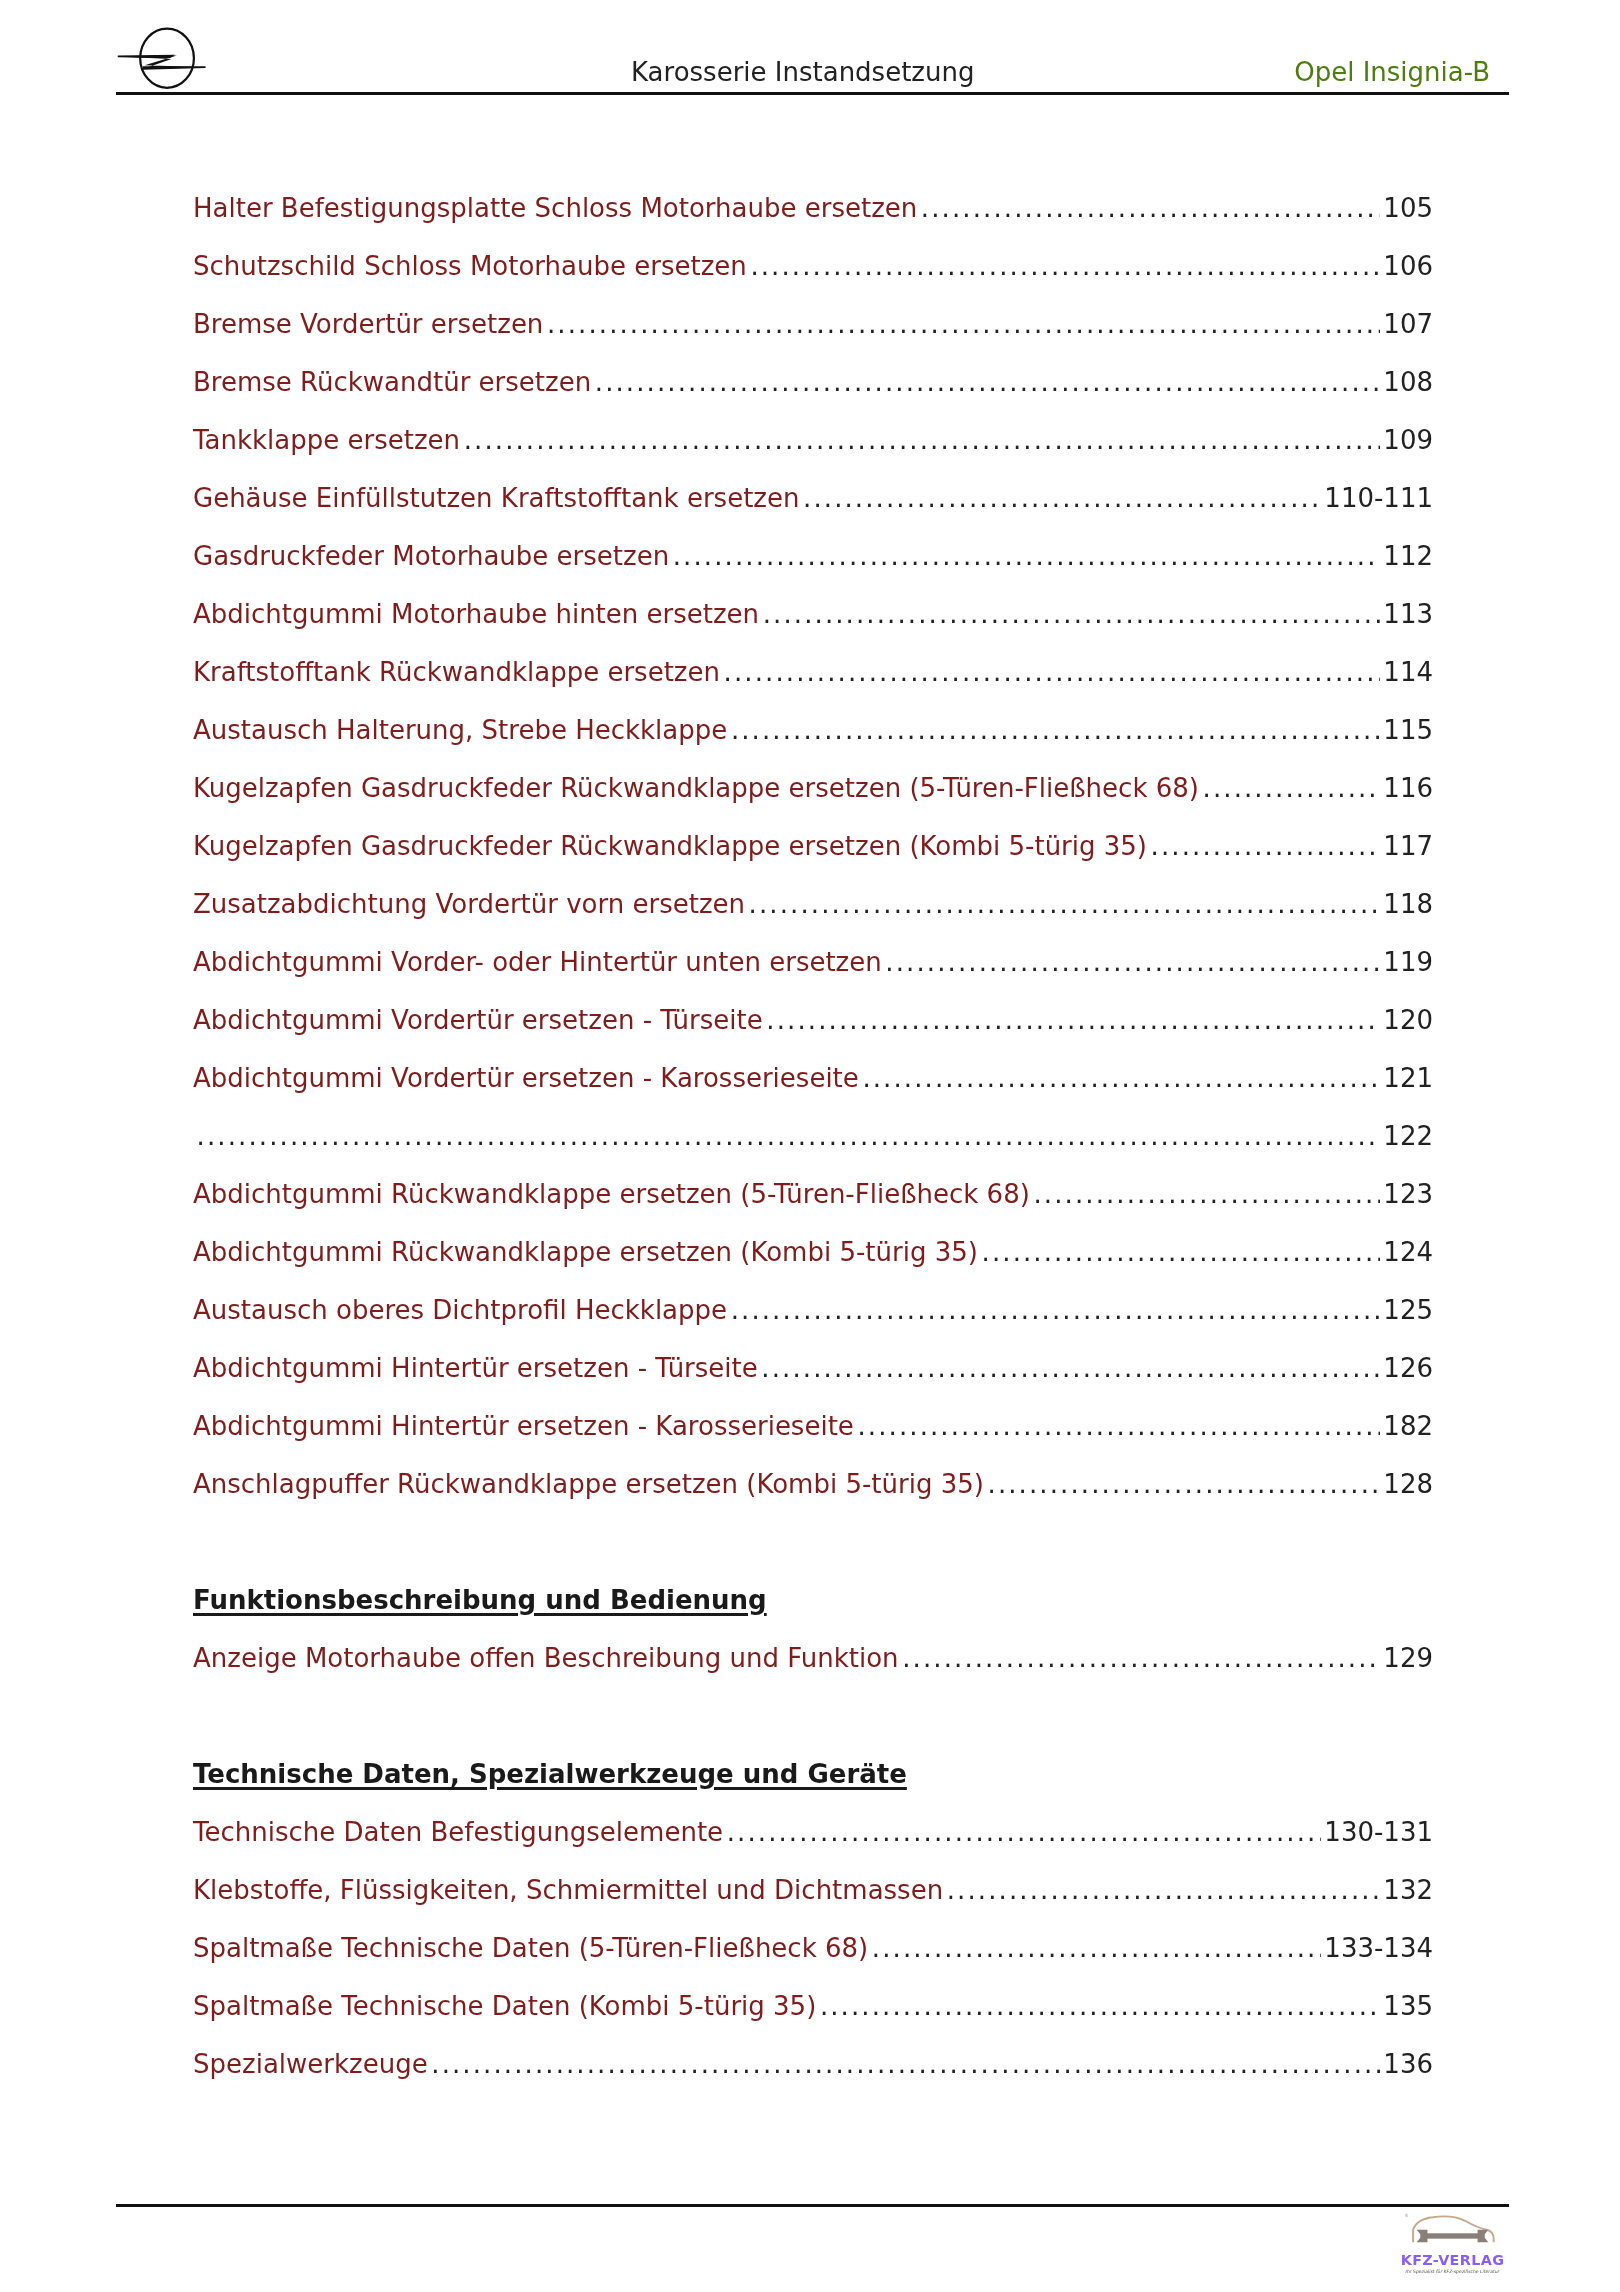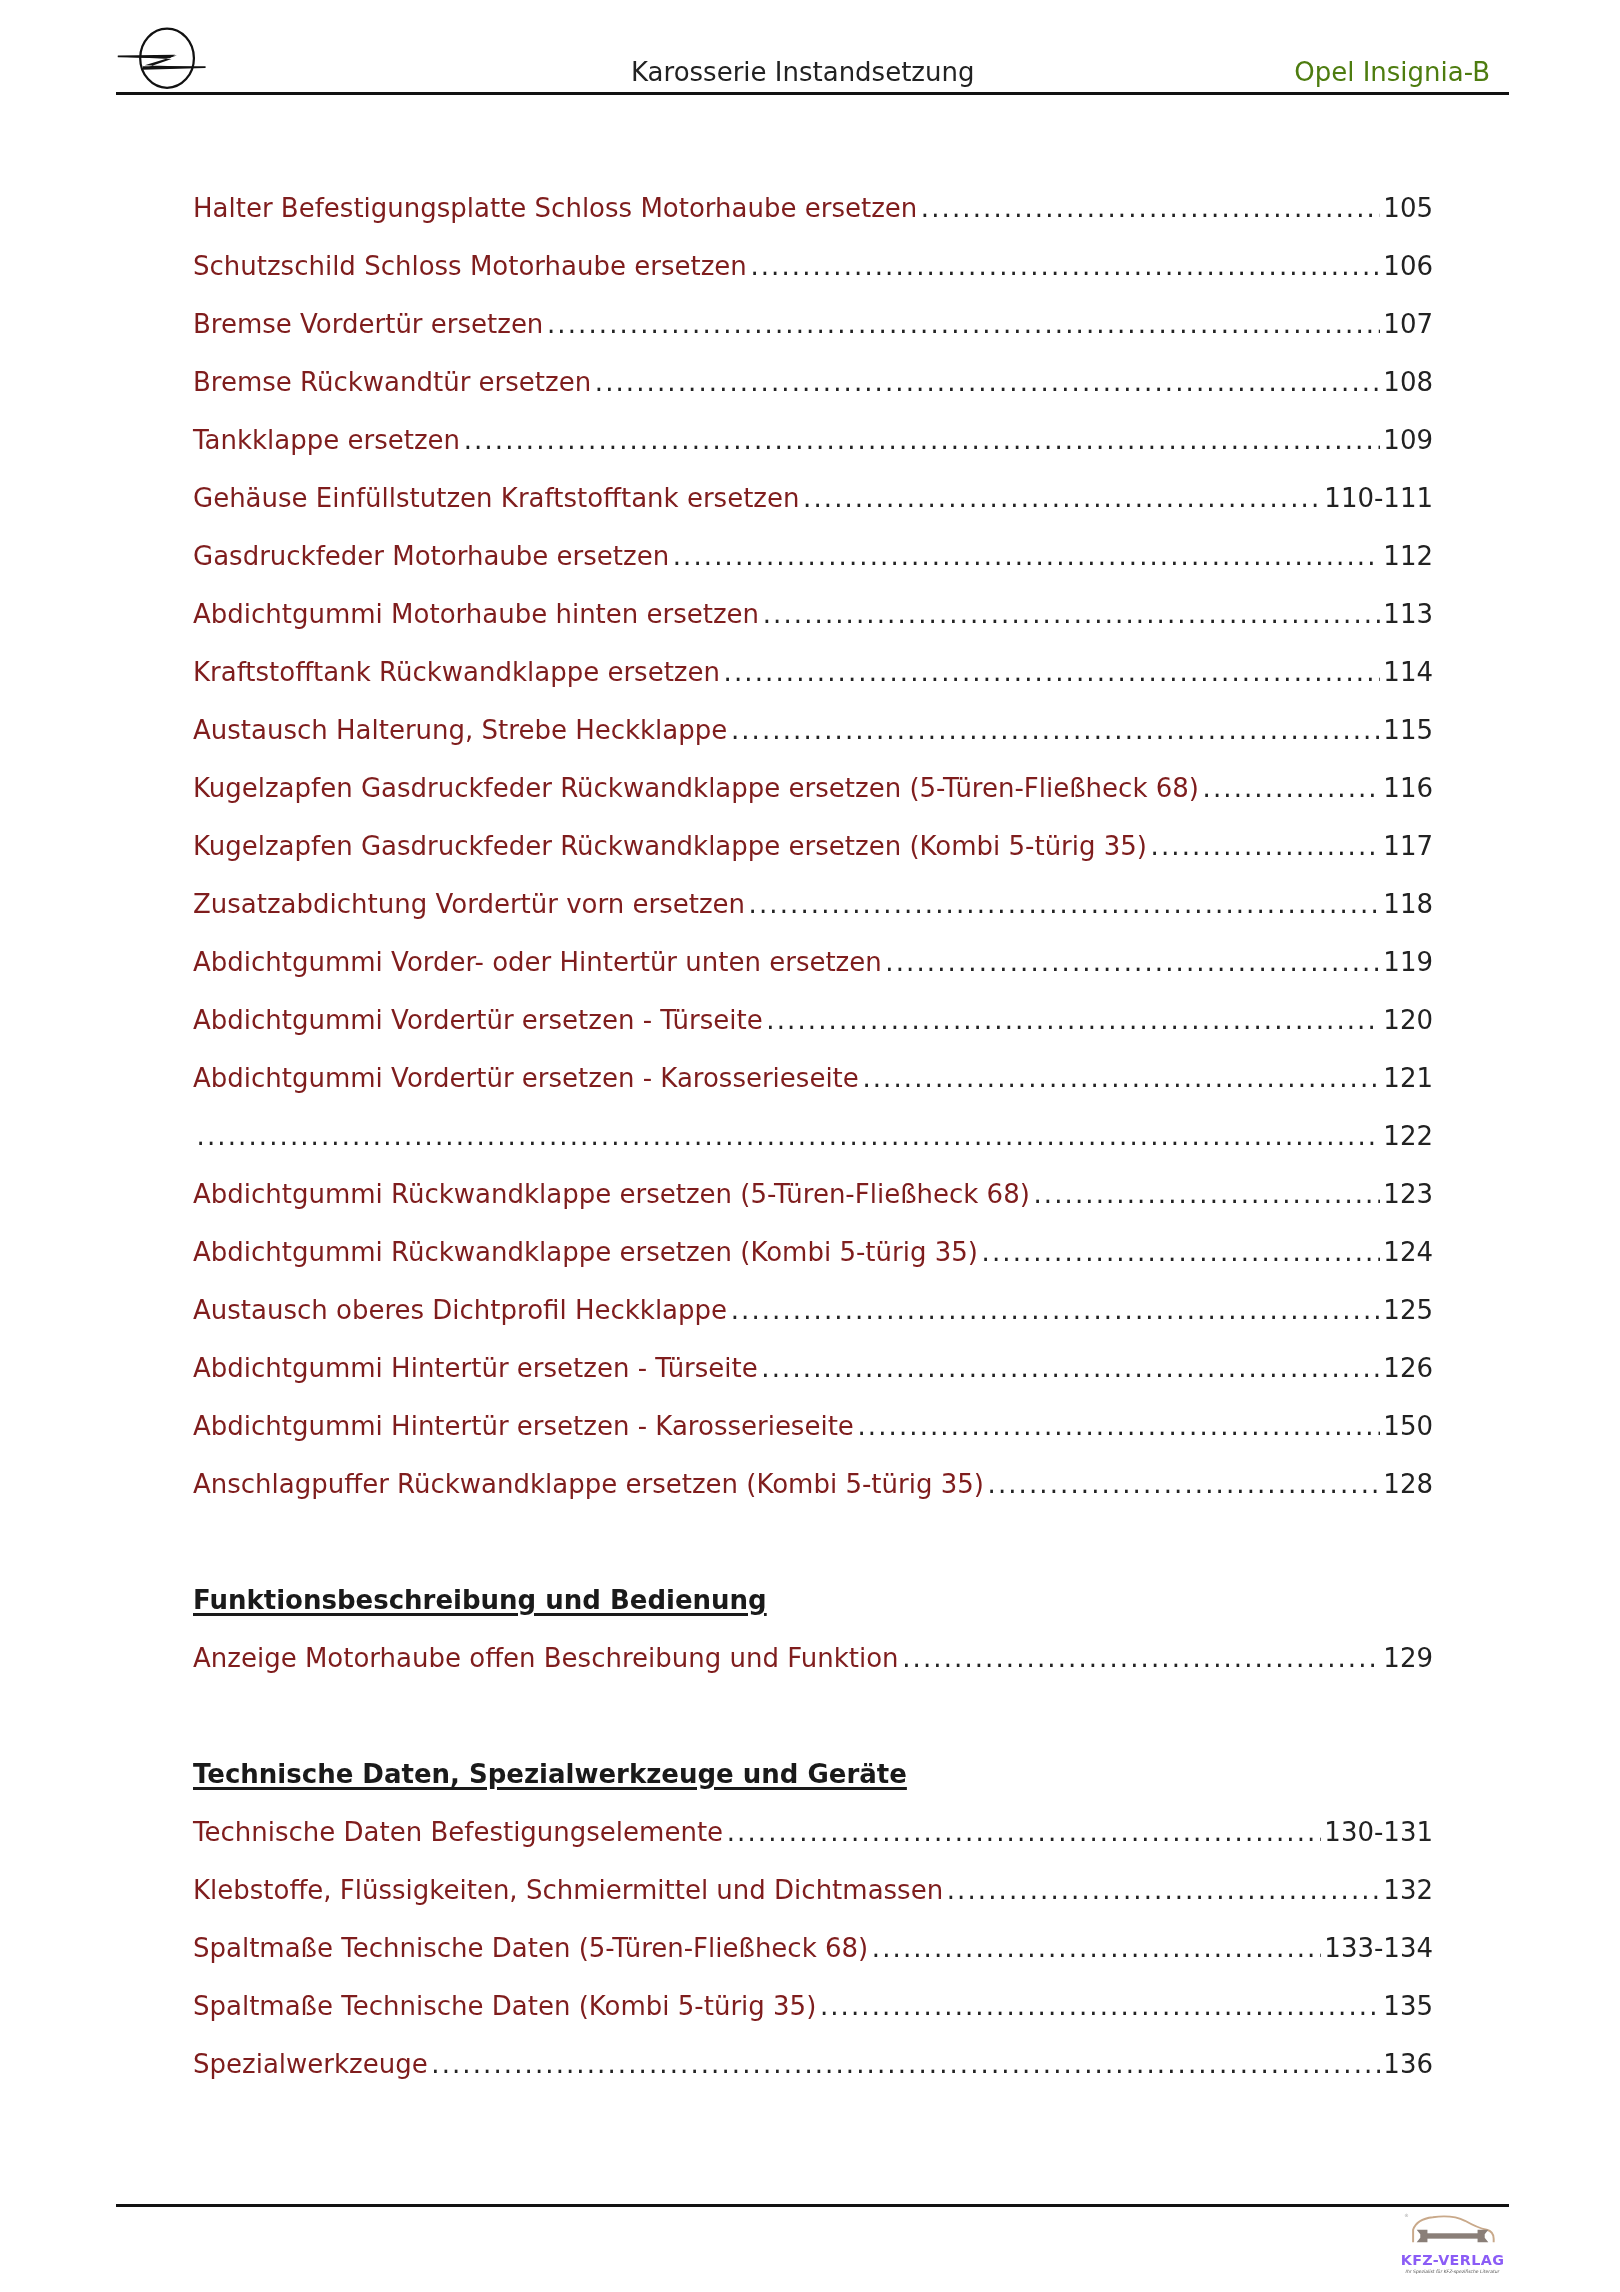--- a/index.html
+++ b/index.html
@@ -258,21 +258,21 @@
     <span class="toc-page">125</span>
   </div>
   <div class="toc-row">
     <span class="toc-label">Abdichtgummi Hintertür ersetzen - Türseite</span>
     <span class="toc-leader"></span>
     <span class="toc-page">126</span>
   </div>
   <div class="toc-row">
     <span class="toc-label">Abdichtgummi Hintertür ersetzen - Karosserieseite</span>
     <span class="toc-leader"></span>
-    <span class="toc-page">150</span>
+    <span class="toc-page">182</span>
   </div>
   <div class="toc-row">
     <span class="toc-label">Anschlagpuffer Rückwandklappe ersetzen (Kombi 5-türig 35)</span>
     <span class="toc-leader"></span>
     <span class="toc-page">128</span>
   </div>
 
   <div class="section-gap"></div>
 
   <div class="section-heading">Funktionsbeschreibung und Bedienung</div>

